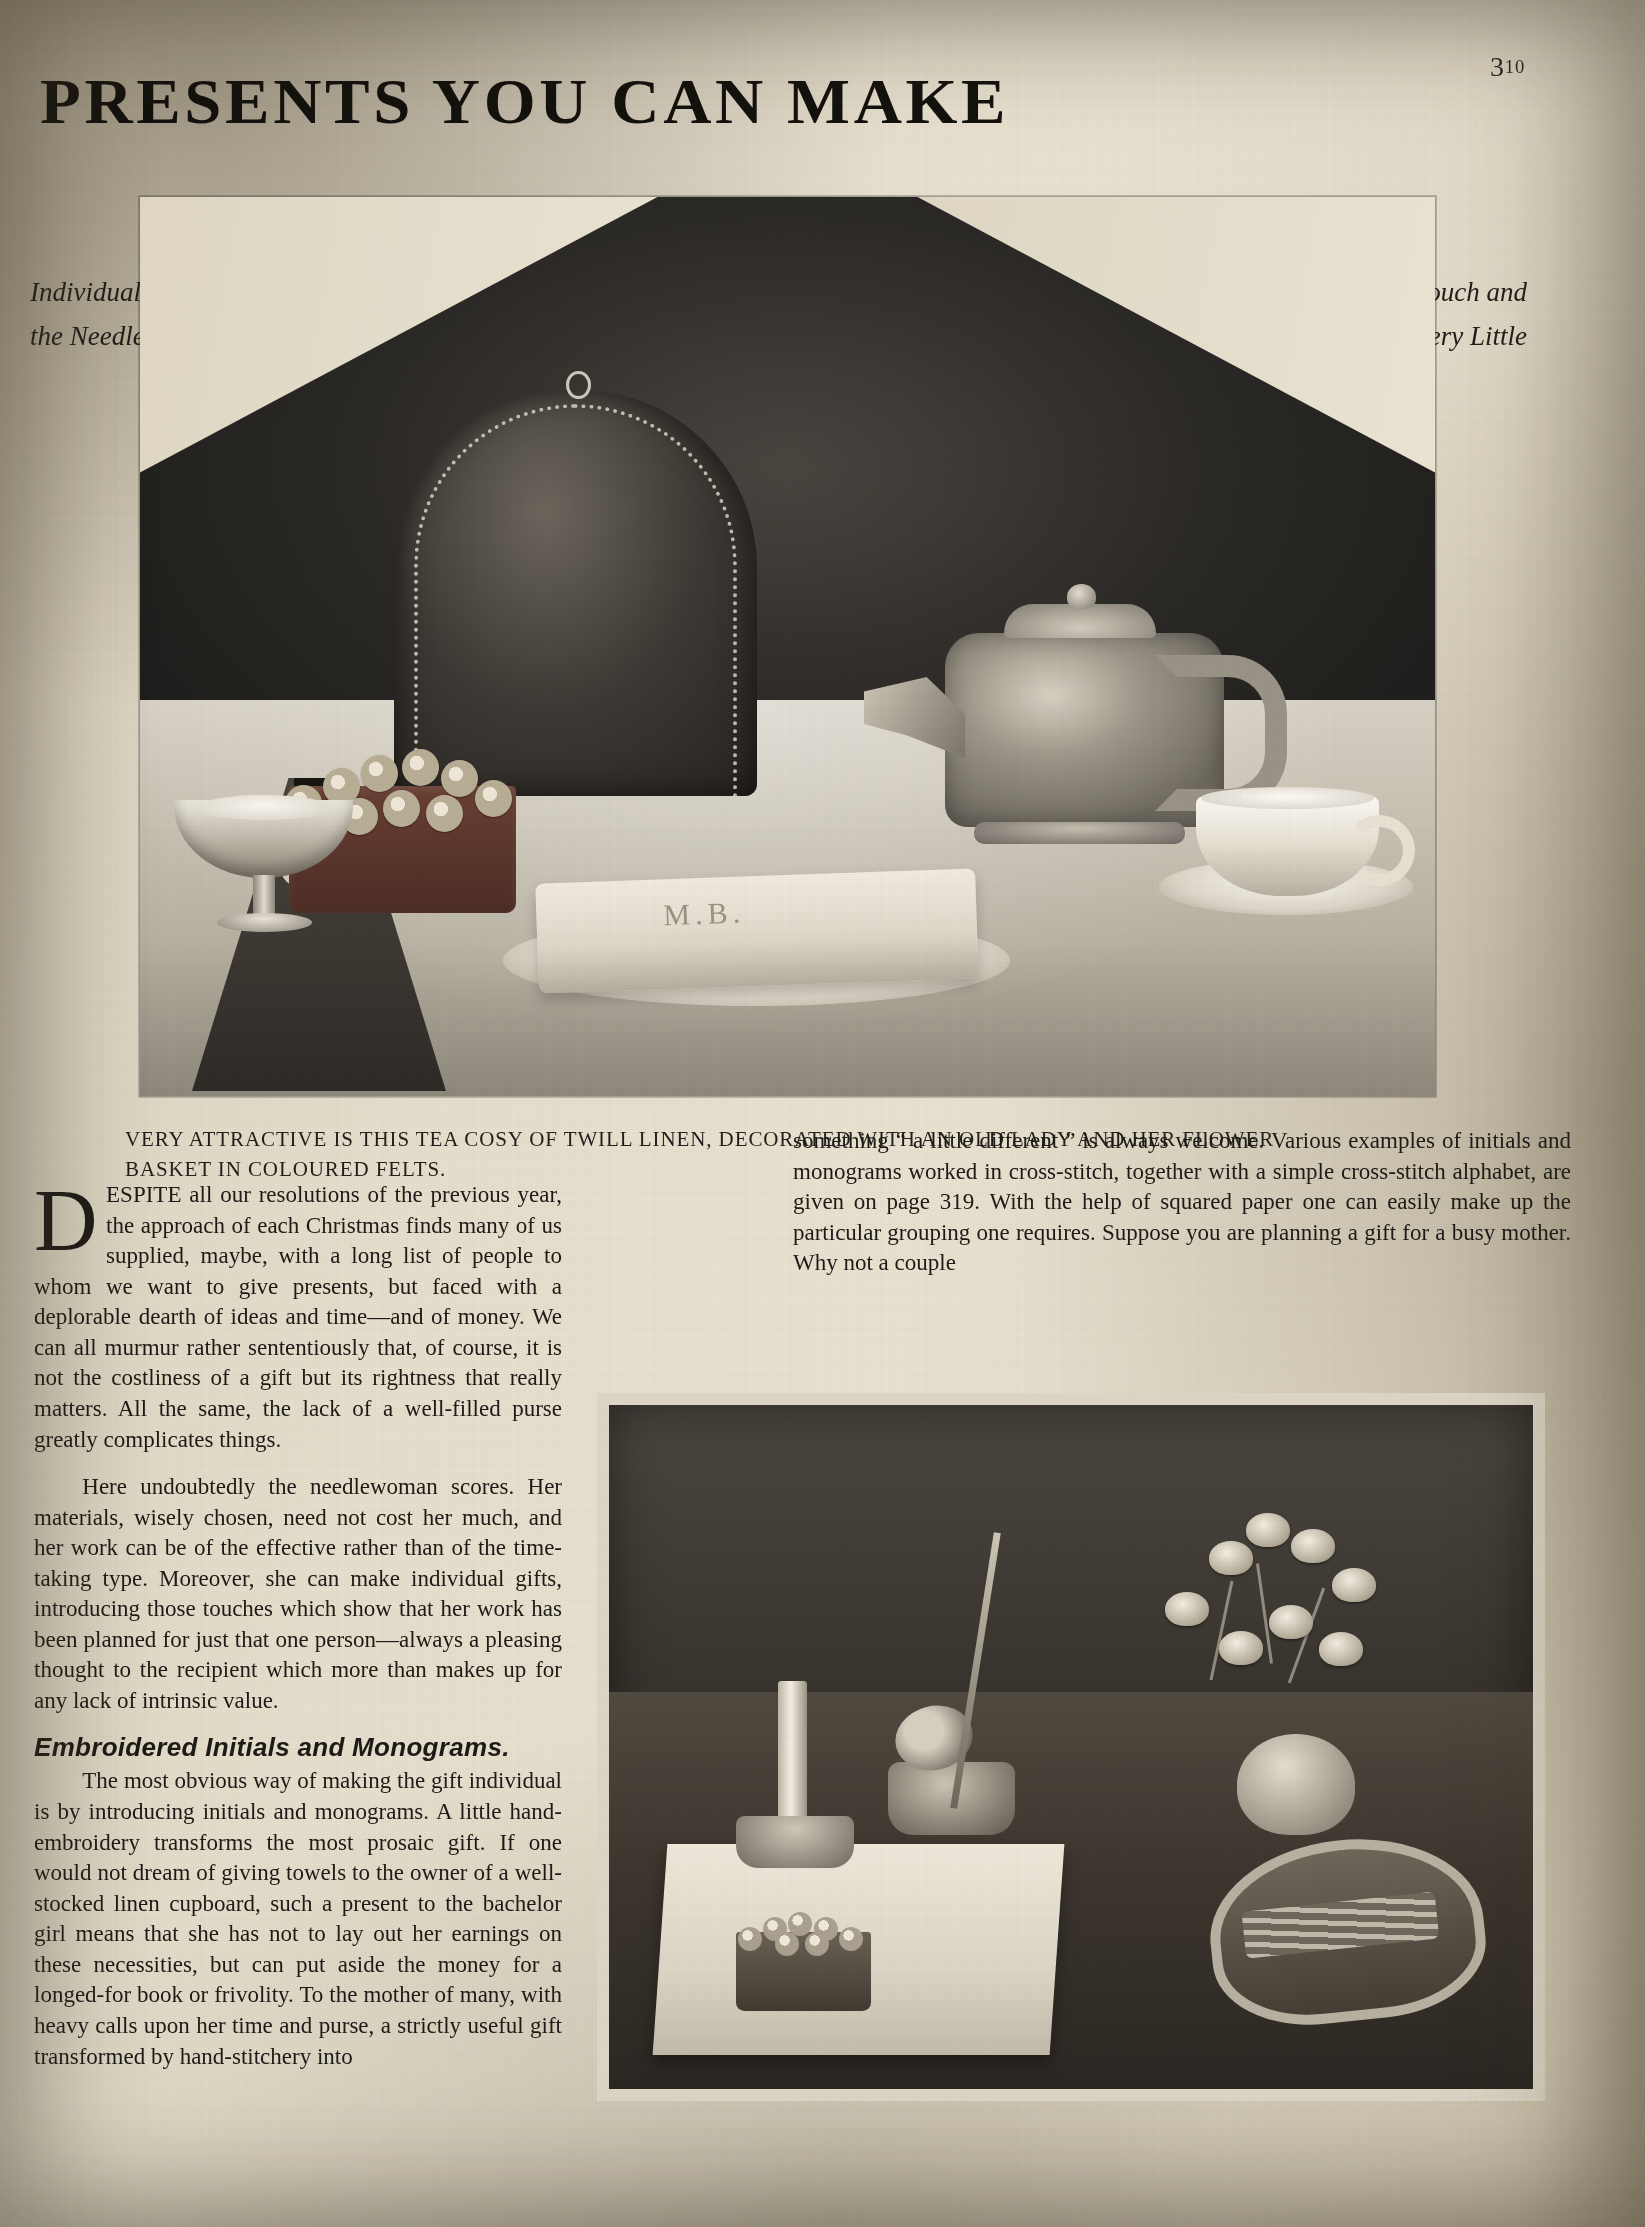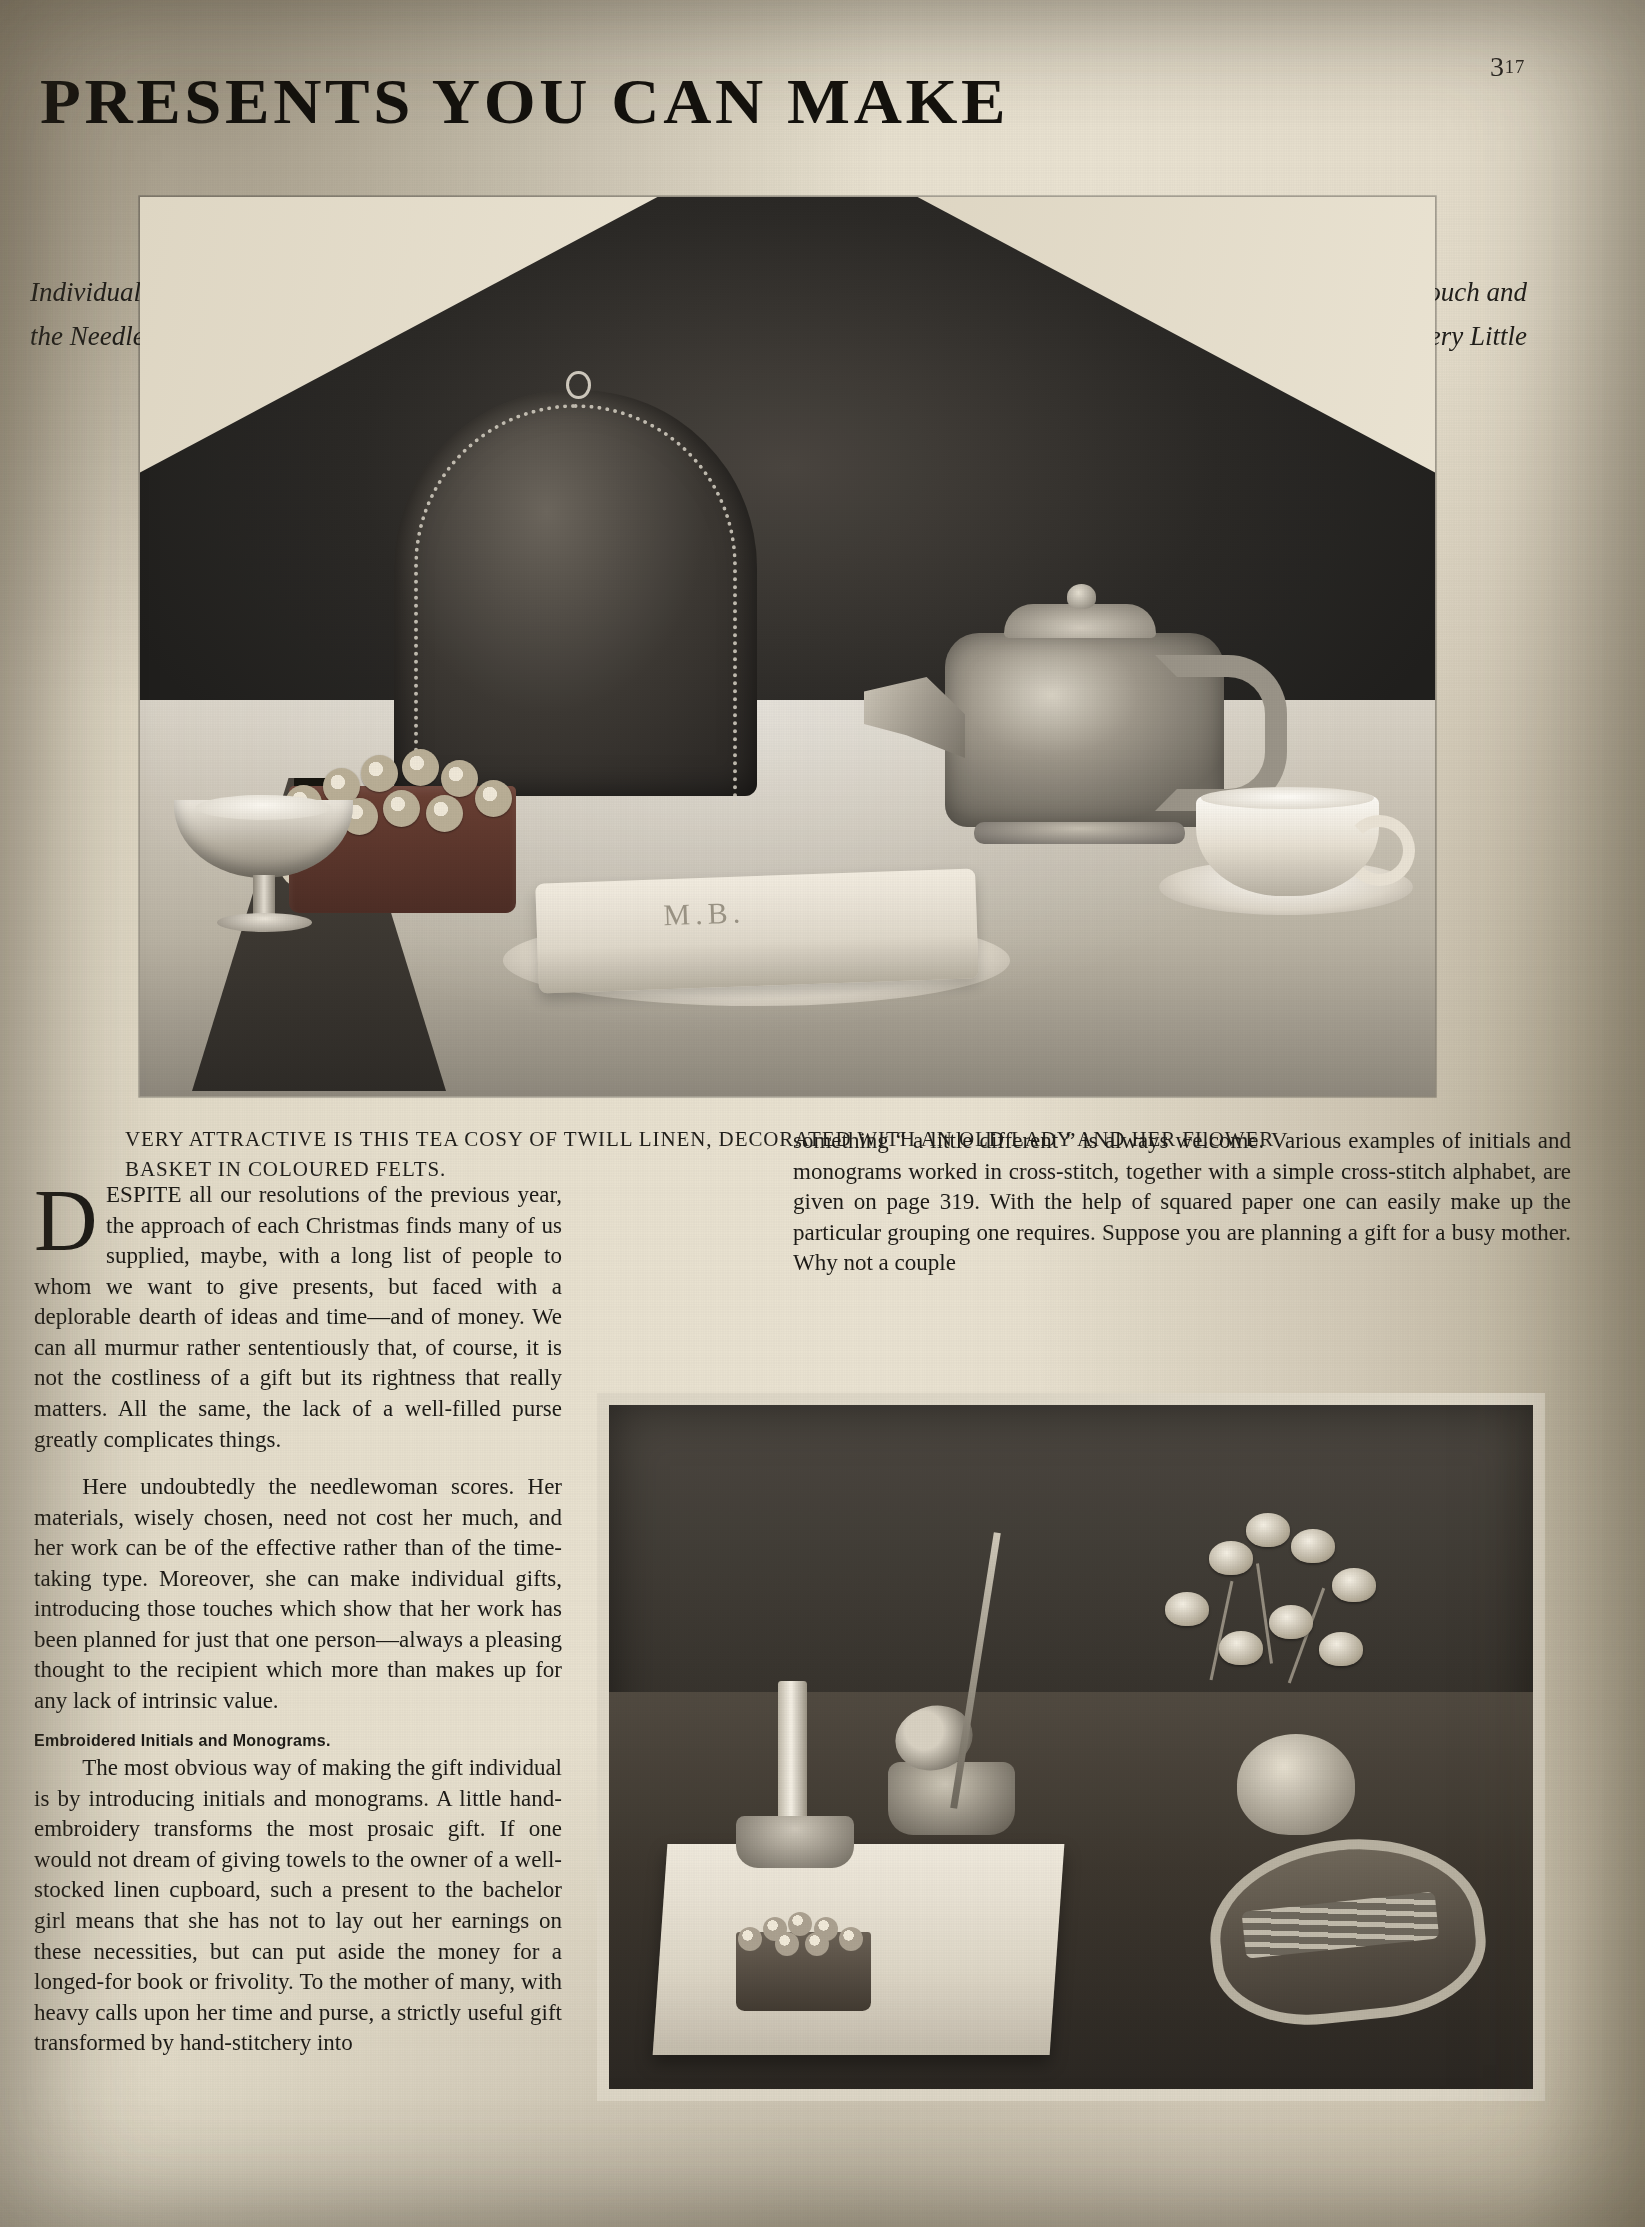--- a/index.html
+++ b/index.html
@@ -360,23 +360,24 @@
   .drop {
     float: left;
     font-size: 88px;
     line-height: 0.82;
     padding: 5px 8.5px 0 0;
     font-family: "Liberation Serif", serif;
   }
   .subhead {
     font-family: "Liberation Sans", sans-serif;
     font-weight: 700;
-    font-size: 16px;
+    font-size: 26px;
     margin: 13.5px 0 1.7px 0;
     letter-spacing: 0.3px;
+    font-style: italic;
   }
   #left-col  { top: 1180px; left: 34px;  width: 528px; }
   #left-col-2 { top: 1344px; left: 34px; width: 528px; }
   #right-col { top: 1126px; left: 793px; width: 778px; }
 
   
   .photo-bottom {
     position: absolute;
     top: 1393px;
     left: 597px;
@@ -503,21 +504,21 @@
     background: repeating-linear-gradient(8deg, #cdc6b6 0 5px, #6f695e 5px 12px);
     border-radius: 6.8px;
     opacity: 0.9;
   }
 </style>
 </head>
 <body>
 
 <div class="page">
 
-  <div class="folio">3<span class="sup">17</span></div>
+  <div class="folio">3<span class="sup">10</span></div>
 
   <div class="headline">PRESENTS YOU CAN MAKE</div>
 
   <div class="tagline left">Individual Gifts that will Appeal to the Needlewoman</div>
   <div class="tagline right">They Add the Personal Touch and Cost Very Little</div>
 
   <div class="photo-top">
     <div class="backdrop"></div>
     <div class="table-top"></div>
 

